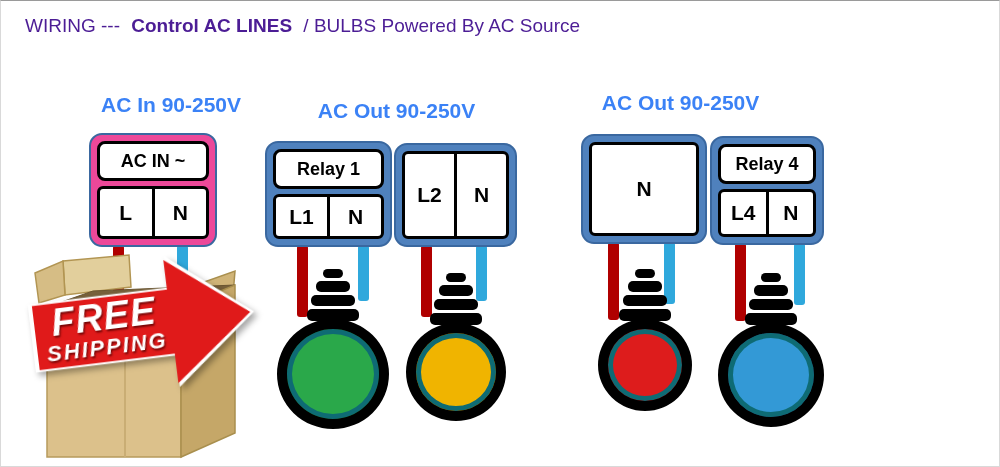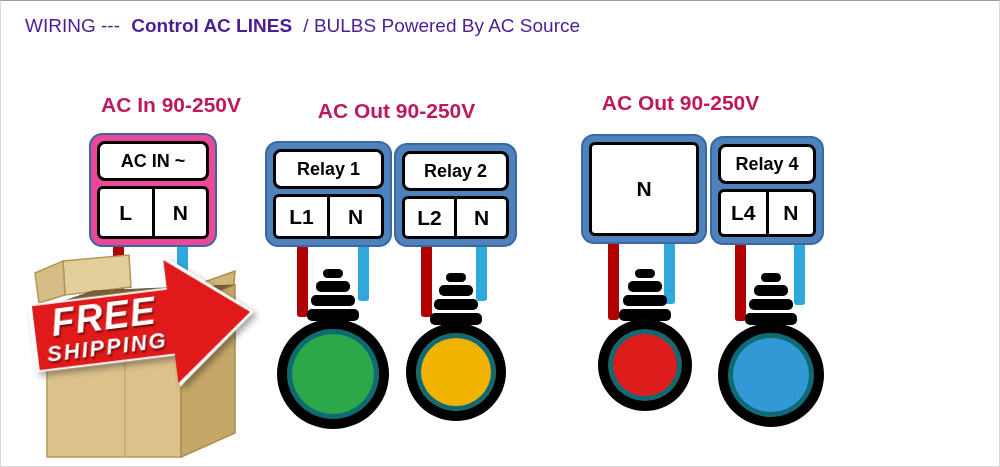--- a/index.html
+++ b/index.html
@@ -6,21 +6,21 @@
   .canvas{
     position:relative;width:1000px;height:467px;background:#ffffff;
     border:1px solid #d9d9d9;border-top-color:#9a9a9a;box-sizing:border-box;
     font-family:"Liberation Sans","DejaVu Sans",sans-serif;overflow:hidden;
   }
   
   .title{position:absolute;left:24px;top:14px;font-size:19px;color:#4c1d95;white-space:nowrap;}
   .title span{margin-right:6px;}
   .title .tb{font-weight:bold;}
   
-  .shead{position:absolute;font-weight:bold;font-size:21px;color:#be185d;text-align:center;}
+  .shead{position:absolute;font-weight:bold;font-size:21px;color:#3b82f6;text-align:center;}
   
   .tblock{
     position:absolute;border:2px solid;border-radius:13px;padding:6px;
     box-sizing:border-box;display:flex;flex-direction:column;gap:5px;z-index:2;
   }
   .bhead{
     background:#fff;border:3px solid #000;border-radius:8px;flex:0 0 34px;
     display:flex;align-items:center;justify-content:center;
     font-weight:bold;font-size:18px;color:#000;
   }
@@ -88,21 +88,20 @@
 
   <div class="tblock" style="left: 264px; top: 140px; width: 127px; height: 106px; background-color: rgb(79, 129, 189); border-color: rgb(58, 104, 160);">
     <div class="bhead">Relay 1</div>
     <div class="bcells">
       <div class="bcell">L1</div>
       <div class="bcell">N</div>
     </div>
   </div>
 
   <div class="tblock" style="left: 393px; top: 142px; width: 123px; height: 104px; background-color: rgb(79, 129, 189); border-color: rgb(58, 104, 160);">
-    <div class="bhead">Relay 2</div>
     <div class="bcells">
       <div class="bcell">L2</div>
       <div class="bcell">N</div>
     </div>
   </div>
 
   <div class="tblock" style="left: 580px; top: 133px; width: 126px; height: 110px; background-color: rgb(79, 129, 189); border-color: rgb(58, 104, 160);">
     <div class="bcells">
       <div class="bcell">N</div>
     </div>

